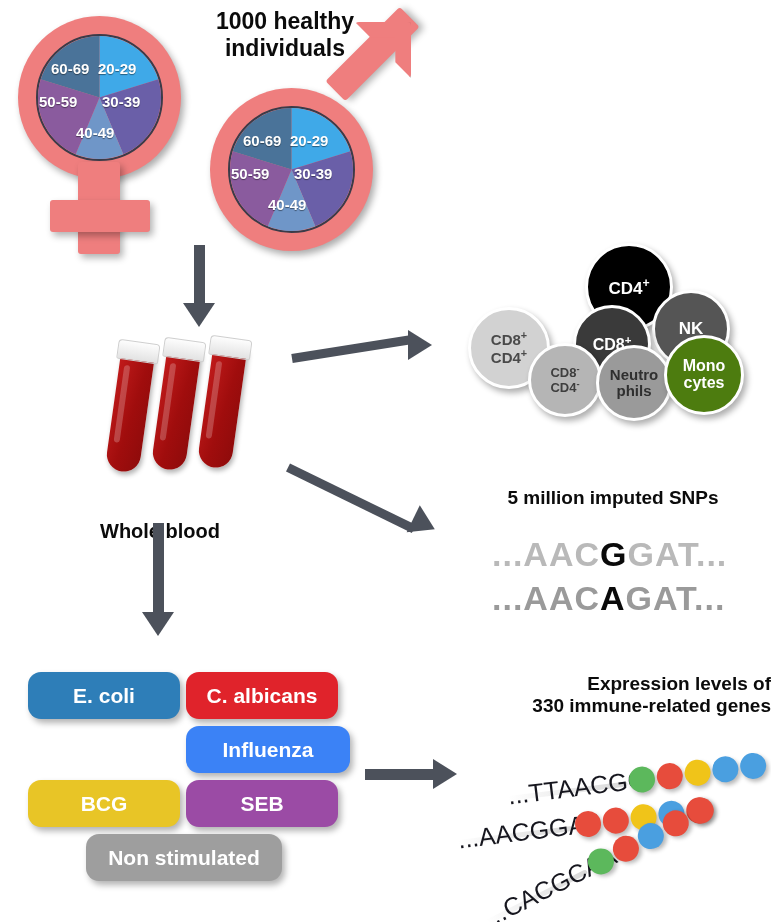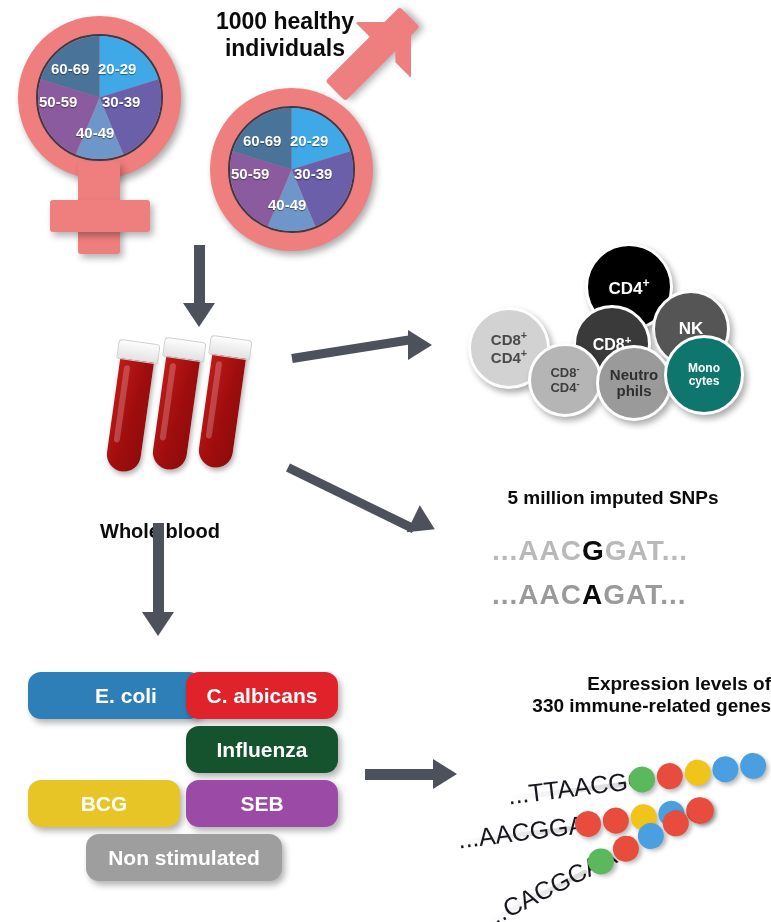--- a/index.html
+++ b/index.html
@@ -62,21 +62,21 @@
               border-radius:4px;background:rgba(255,255,255,.22);}
 
   
   .cell{position:absolute;border-radius:50%;display:flex;align-items:center;
         justify-content:center;text-align:center;font-weight:bold;
         border:3px solid #fff;box-sizing:border-box;
         box-shadow:3px 4px 6px rgba(0,0,0,.32);line-height:1.05;}
   .cell span.sup{font-size:.72em;vertical-align:super;}
 
   
-  .snp-row{position:absolute;font-size:28px;font-weight:bold;letter-spacing:1px;
+  .snp-row{position:absolute;font-size:34px;font-weight:bold;letter-spacing:1px;
            white-space:nowrap;font-family:"Liberation Sans","DejaVu Sans",sans-serif;}
   .snp-dim{color:#b9b9b9;}
   .snp-mid{color:#9a9a9a;}
   .snp-hi{color:#0a0a0a;}
 
   
   .stim{position:absolute;border-radius:13px;display:flex;align-items:center;
         justify-content:center;color:#fff;font-weight:bold;font-size:21px;
         box-shadow:3px 4px 6px rgba(0,0,0,.3);}
 
@@ -212,45 +212,45 @@
       <div>
         <span>CD4</span><span class="sup">-</span>
       </div>
     </div>
 
     <div class="cell" style="left:156px;top:110px;width:76px;height:76px;background:#9a9a9a;color:#2f2f2f;font-size:15px;flex-direction:column;">
       <div>Neutro</div>
       <div>phils</div>
     </div>
 
-    <div class="cell" style="left:224px;top:100px;width:80px;height:80px;background:#0f766e;color:#fff;font-size:12px;flex-direction:column;">
+    <div class="cell" style="left:224px;top:100px;width:80px;height:80px;background:#4d7c0f;color:#fff;font-size:16px;flex-direction:column;">
       <div>Mono</div>
       <div>cytes</div>
     </div>
   </div>
 
   <div class="abs heading" id="title-snps">5 million imputed SNPs</div>
 
   <div class="abs" style="left:492px;top:535px;width:270px;height:90px;">
     <div class="snp-row" style="left:0;top:0;">
       <span class="snp-dim">...AAC</span><span class="snp-hi">G</span><span class="snp-dim">GAT...</span>
     </div>
     <div class="snp-row" style="left:0;top:44px;">
       <span class="snp-mid">...AAC</span><span class="snp-hi">A</span><span class="snp-mid">GAT...</span>
     </div>
   </div>
 
   <div class="abs" style="left:28px;top:672px;width:310px;height:230px;">
-    <div class="stim" style="left:0px;top:0px;width:152px;height:47px;background:#2e7eb8;padding-left:22px;">
+    <div class="stim" style="left:0px;top:0px;width:152px;height:47px;background:#2e7eb8;">
       <span>E. coli</span>
     </div>
     <div class="stim" style="left:158px;top:0px;width:152px;height:47px;background:#e0232b;">
       <span>C. albicans</span>
     </div>
-    <div class="stim" style="left:158px;top:54px;width:152px;height:47px;background:#14532d;">
+    <div class="stim" style="left:158px;top:54px;width:164px;height:47px;background:#3b82f6;">
       <span>Influenza</span>
     </div>
     <div class="stim" style="left:0px;top:108px;width:152px;height:47px;background:#e8c526;">
       <span>BCG</span>
     </div>
     <div class="stim" style="left:158px;top:108px;width:152px;height:47px;background:#9b4ba5;">
       <span>SEB</span>
     </div>
     <div class="stim" style="left:58px;top:162px;width:196px;height:47px;background:#9e9e9e;">
       <span>Non stimulated</span>

